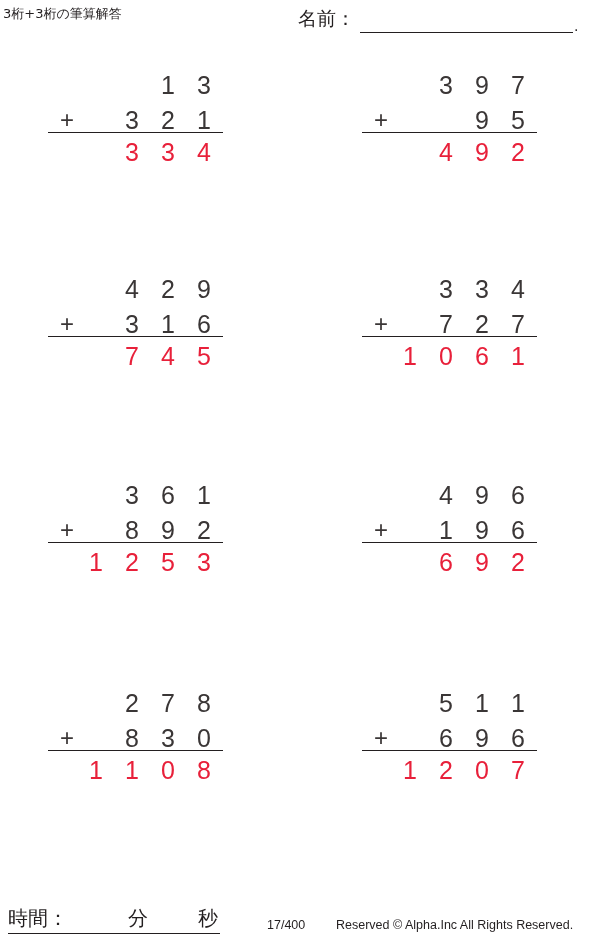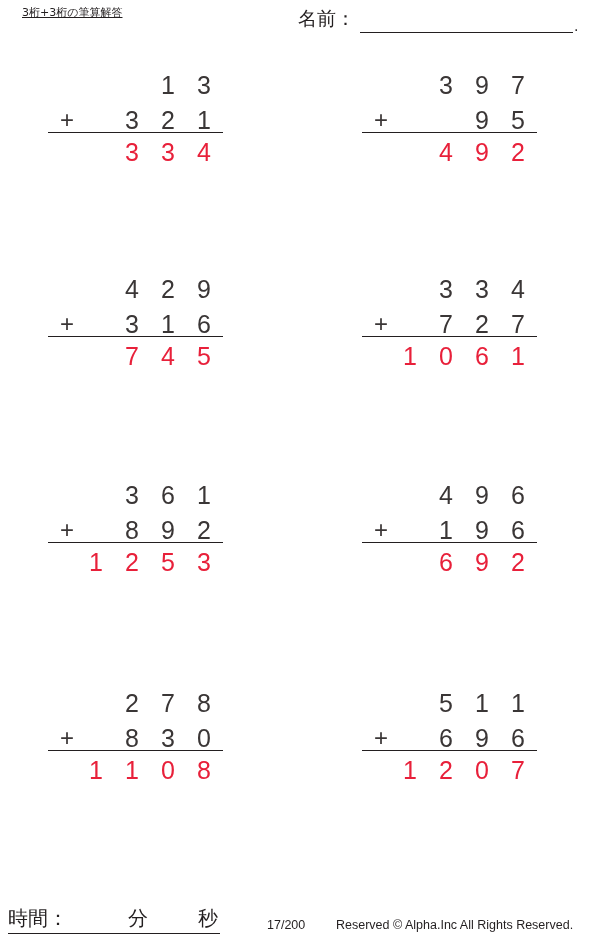--- a/index.html
+++ b/index.html
@@ -1,22 +1,22 @@
 <!DOCTYPE html>
 <html><head>
   <meta charset="utf-8">
   <style>
     html, body { margin: 0; padding: 0; background: #ffffff; }
     body {
       width: 600px; height: 938px; position: relative; overflow: hidden;
       font-family: "DejaVu Sans", sans-serif; color: #231f20;
     }
     .sheet-title {
-      position: absolute; left: 22px; top: 5px;
-      font-size: 11px; color: #231f20; letter-spacing: 0px; text-decoration: underline;
+      position: absolute; left: 3px; top: 5px;
+      font-size: 13px; color: #231f20; letter-spacing: 0px;
     }
     .name-area {
       position: absolute; left: 298px; top: 6px; width: 290px; height: 28px;
     }
     .name-label {
       position: absolute; left: 0; top: 0;
       font-size: 19px; color: #231f20;
     }
     .name-line {
       position: absolute; left: 62px; top: 26px; width: 213px; height: 0;
@@ -253,14 +253,14 @@
         <span class="digit" style="left: 146px;">7</span>
       </div>
     </div>
   </div>
 
 <div class="footer-time">
   <span class="time-label">時間：</span>
   <span class="time-min">分</span>
   <span class="time-sec">秒</span>
 </div>
-<div class="page-num">17/200</div>
+<div class="page-num">17/400</div>
 <div class="copyright">Reserved © Alpha.Inc All Rights Reserved.</div>
 
 </body></html>

